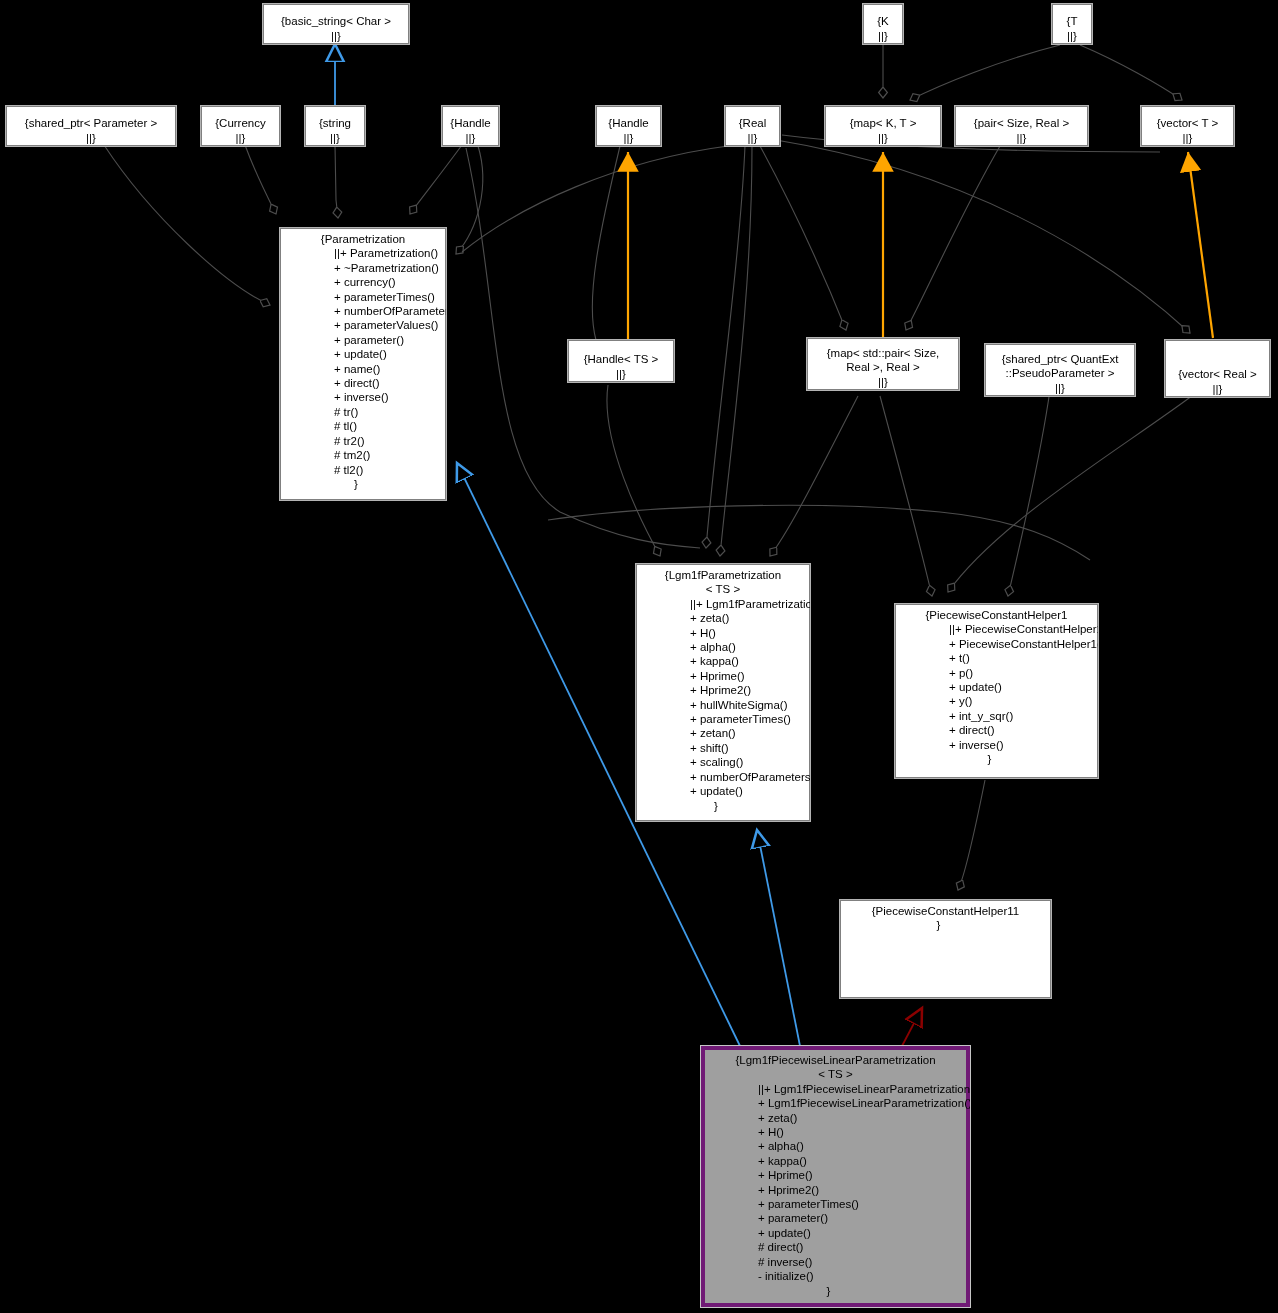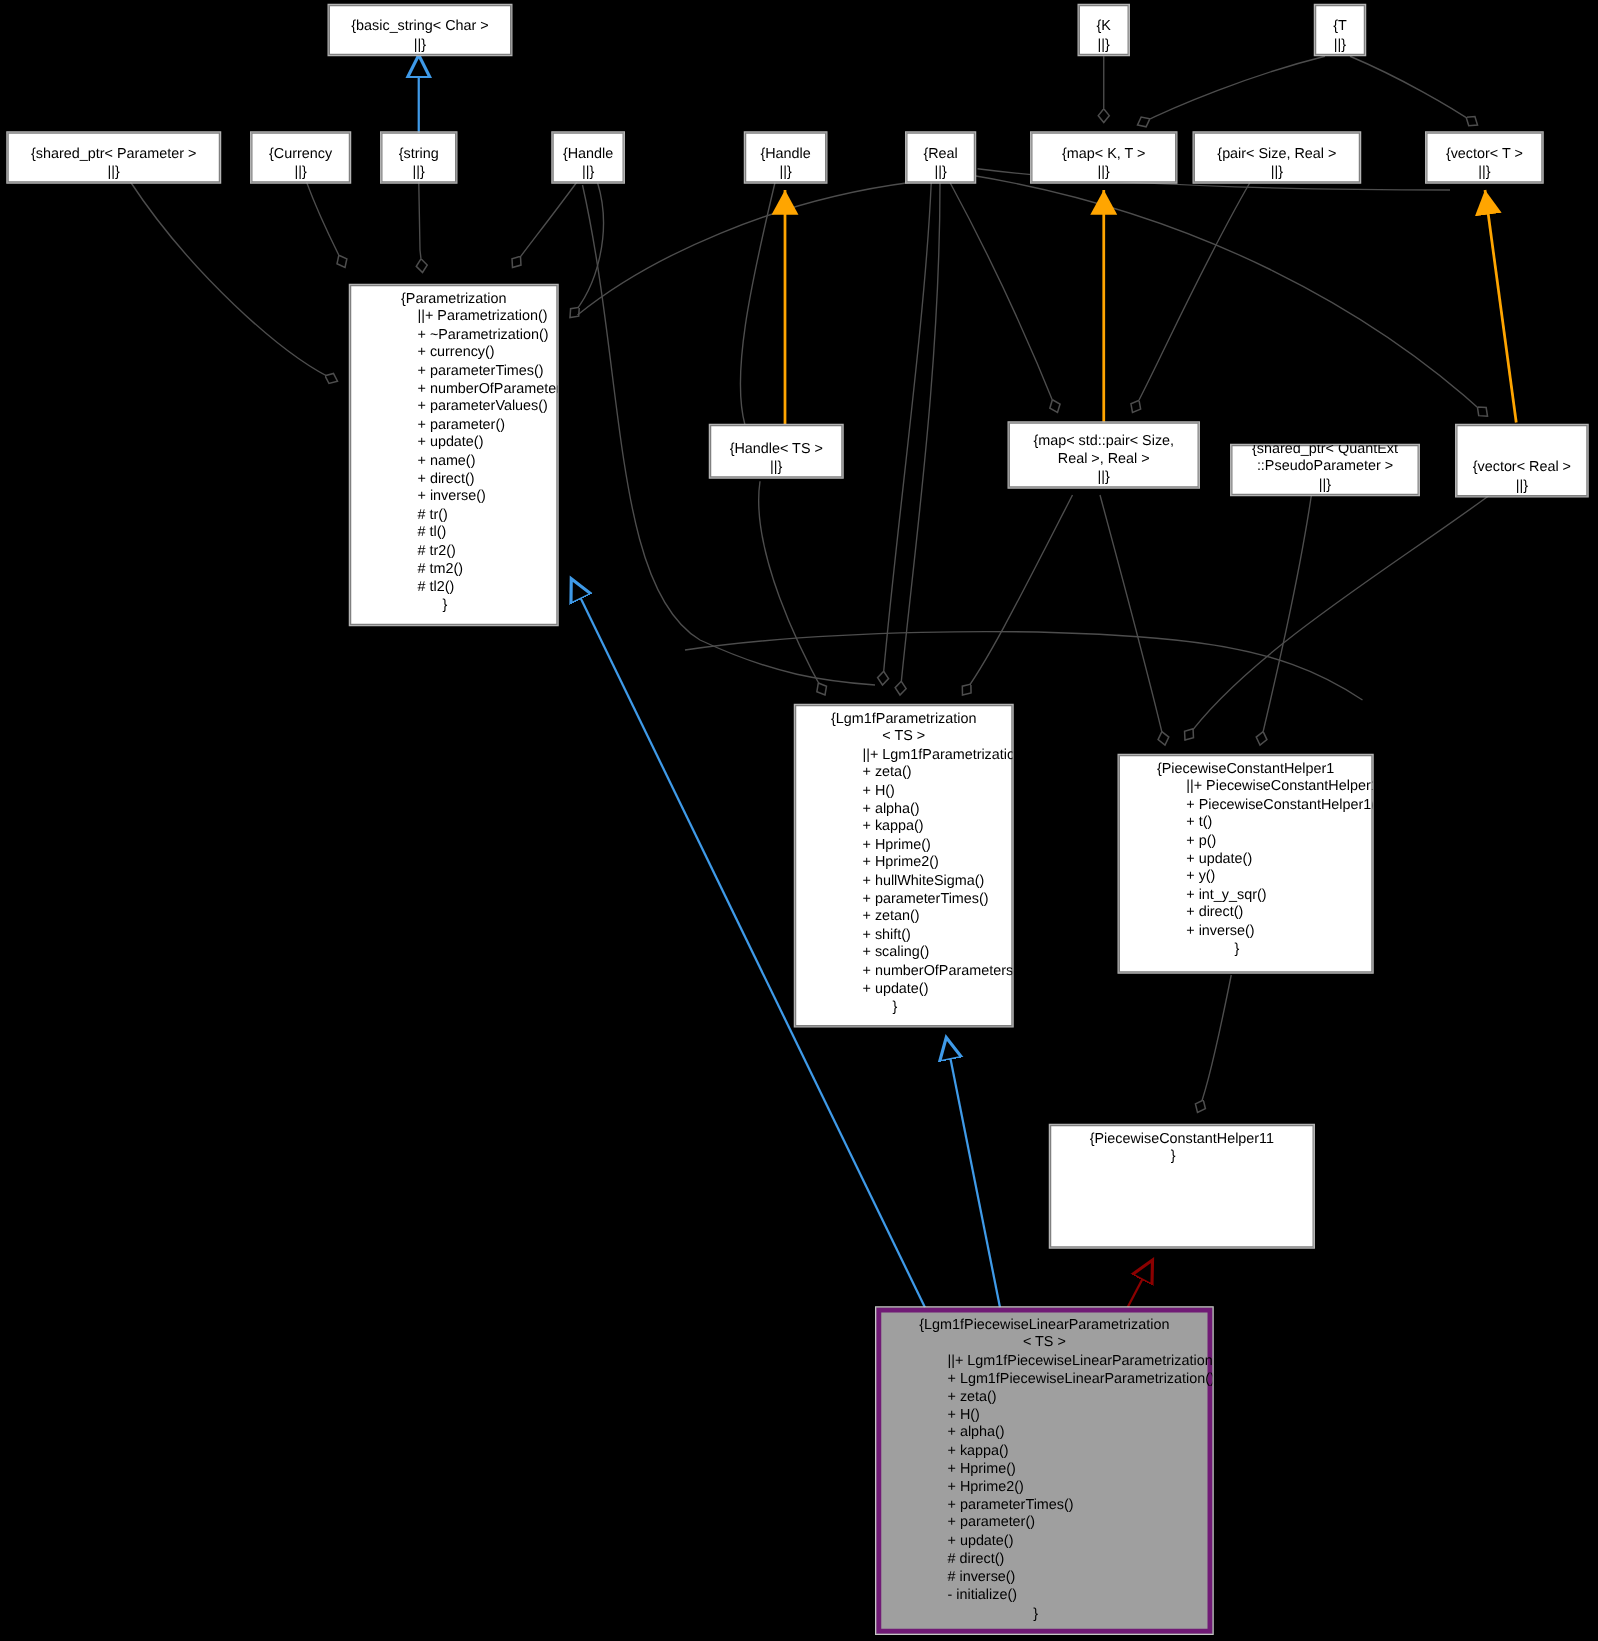--- a/index.html
+++ b/index.html
@@ -198,21 +198,21 @@
   </div>
 
   <div class="node" style="left:807px;top:338px;width:152px;height:52px;">
     <div class="plain">
       <div>{map&lt; std::pair&lt; Size,</div>
       <div>Real &gt;, Real &gt;</div>
       <div>||}</div>
     </div>
   </div>
 
-  <div class="node" style="left:985px;top:356px;width:150px;height:40px;">
+  <div class="node" style="left:985px;top:344px;width:150px;height:52px;">
     <div class="plain">
       <div>{shared_ptr&lt; QuantExt</div>
       <div>::PseudoParameter &gt;</div>
       <div>||}</div>
     </div>
   </div>
 
   <div class="node" style="left:1165px;top:340px;width:105px;height:57px;">
     <div class="plain">
       <div>{vector&lt; Real &gt;</div>

